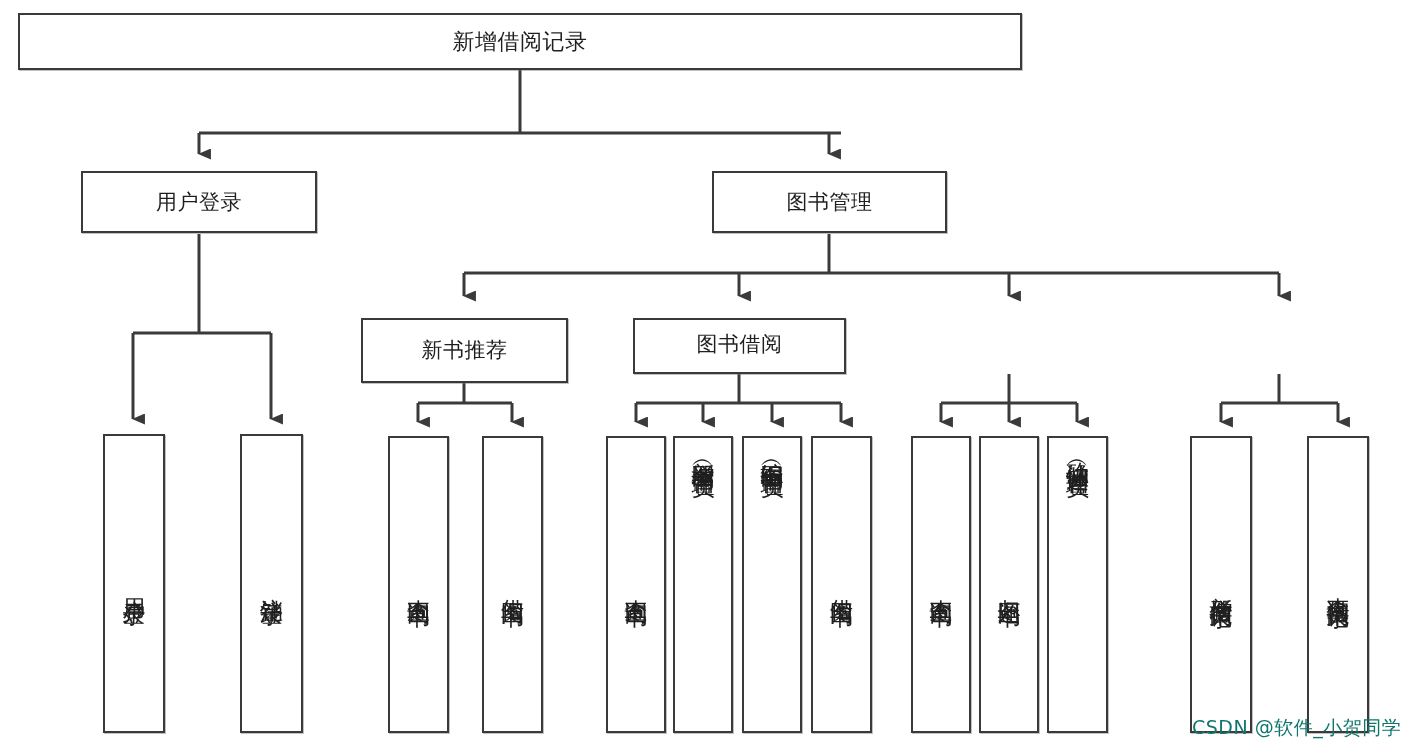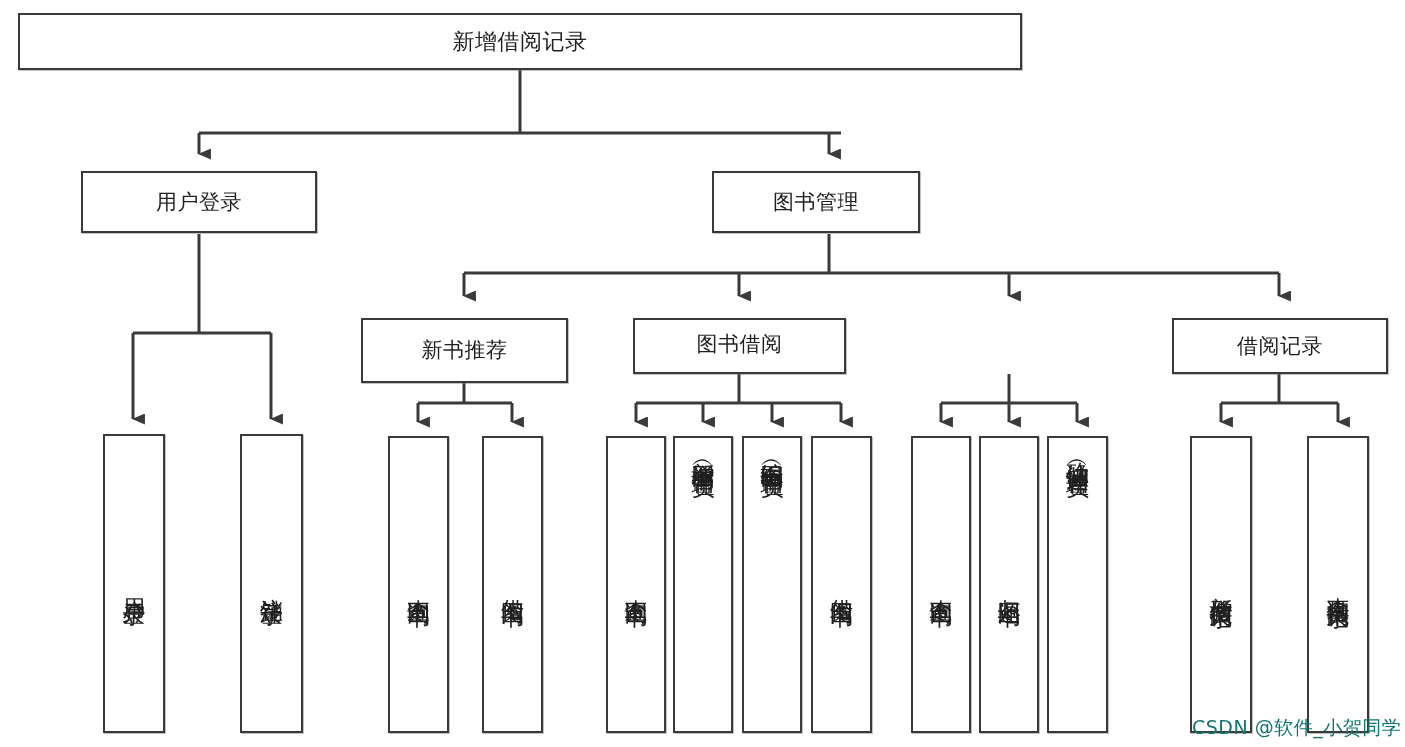--- a/index.html
+++ b/index.html
@@ -136,36 +136,33 @@
   </svg>
 
   <div class="node h root" style="left:18px; top:13px; width:1004px; height:57px;">
     <span class="label">新增借阅记录</span>
   </div>
 
   <div class="node h" style="left:81px; top:171px; width:236px; height:62px;">
     <span class="label">用户登录</span>
   </div>
 
-  <div class="node h" style="left:712px; top:171px; width:208px; height:62px;">
+  <div class="node h" style="left:712px; top:171px; width:235px; height:62px;">
     <span class="label">图书管理</span>
   </div>
 
   <div class="node h" style="left:361px; top:318px; width:207px; height:65px;">
     <span class="label">新书推荐</span>
   </div>
 
   <div class="node h" style="left:633px; top:318px; width:213px; height:56px;font-family:Liberation Mono, monospace;">
     <span class="label">图书借阅</span>
   </div>
 
 
-  <div class="node h" style="left:1172px; top:318px; width:216px; height:56px;">
-    <span class="label">借阅记录</span>
-  </div>
 
   <div class="node v mid" style="left:103px; top:434px; width:62px; height:299px;">
     <span class="label">用户登录</span>
   </div>
 
   <div class="node v mid" style="left:240px; top:434px; width:63px; height:299px;">
     <span class="label">注销登录</span>
   </div>
 
   <div class="node v mid" style="left:388px; top:436px; width:61px; height:297px;">

